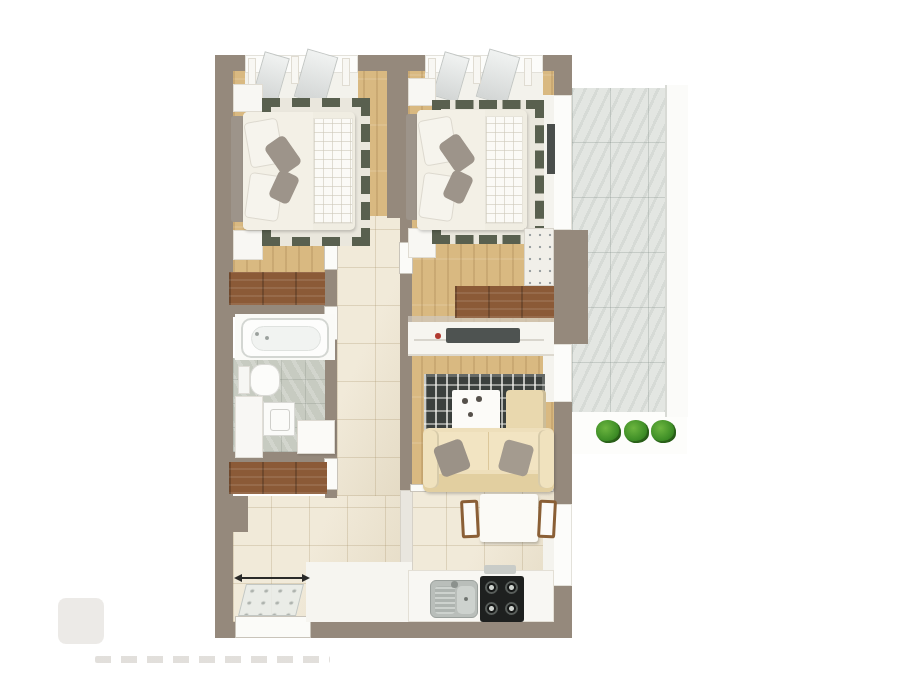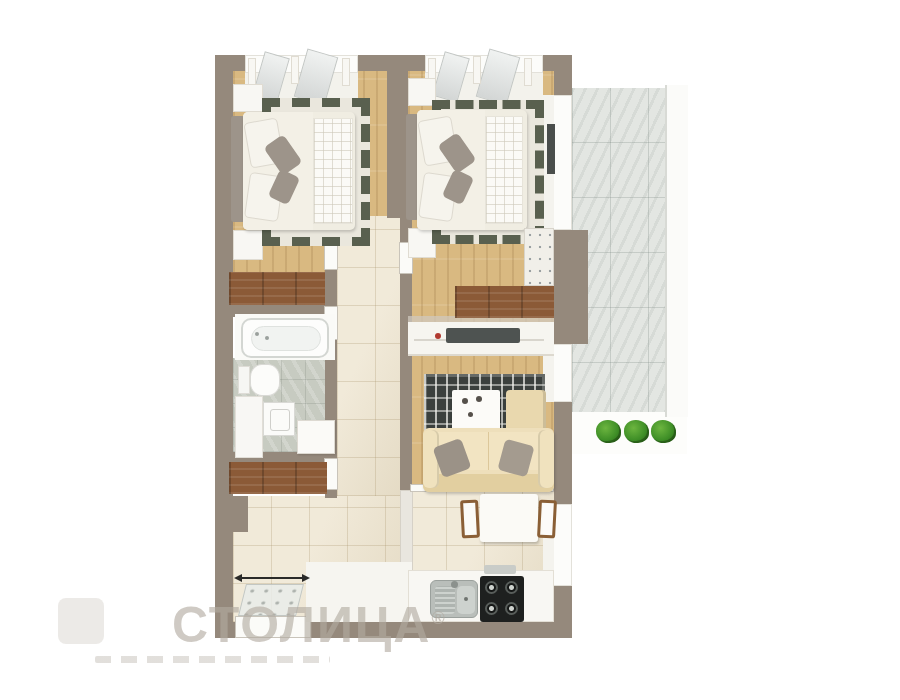--- a/index.html
+++ b/index.html
@@ -208,18 +208,15 @@
   <div class="abs" style="left:240px;top:577px;width:64px;height:2px;background:#2a2a28;"></div>
   <div class="abs ah ah-l" style="left:234px;top:574px;"></div>
   <div class="abs ah ah-r" style="left:302px;top:574px;"></div>
   <div class="abs" style="left:242px;top:584px;width:58px;height:32px;background:rgba(233,236,233,.85);border:1px solid #c3c7c3;box-sizing:border-box;transform:skewX(-14deg);background-image:radial-gradient(circle,#aeb3ae 1.5px,transparent 2px);background-size:14px 12px;"></div>
 
   <div class="abs plant" style="left:596px;top:420px;width:25px;height:23px;"></div>
   <div class="abs plant" style="left:624px;top:420px;width:25px;height:23px;"></div>
   <div class="abs plant" style="left:651px;top:420px;width:25px;height:23px;"></div>
 
   <div class="abs" style="left:58px;top:598px;width:46px;height:46px;background:rgba(178,171,161,.25);border-radius:8px;"></div>
-  <div class="abs wm-text" style="left:172px;top:596px;">
-    <span>СТОЛИЦА</span><sup>®</sup>
-  </div>
   <div class="abs" style="left:95px;top:656px;width:235px;height:7px;background:repeating-linear-gradient(90deg,rgba(178,171,161,.38) 0 16px,transparent 16px 26px);border-radius:2px;"></div>
 
 </div>
 
 </body></html>

